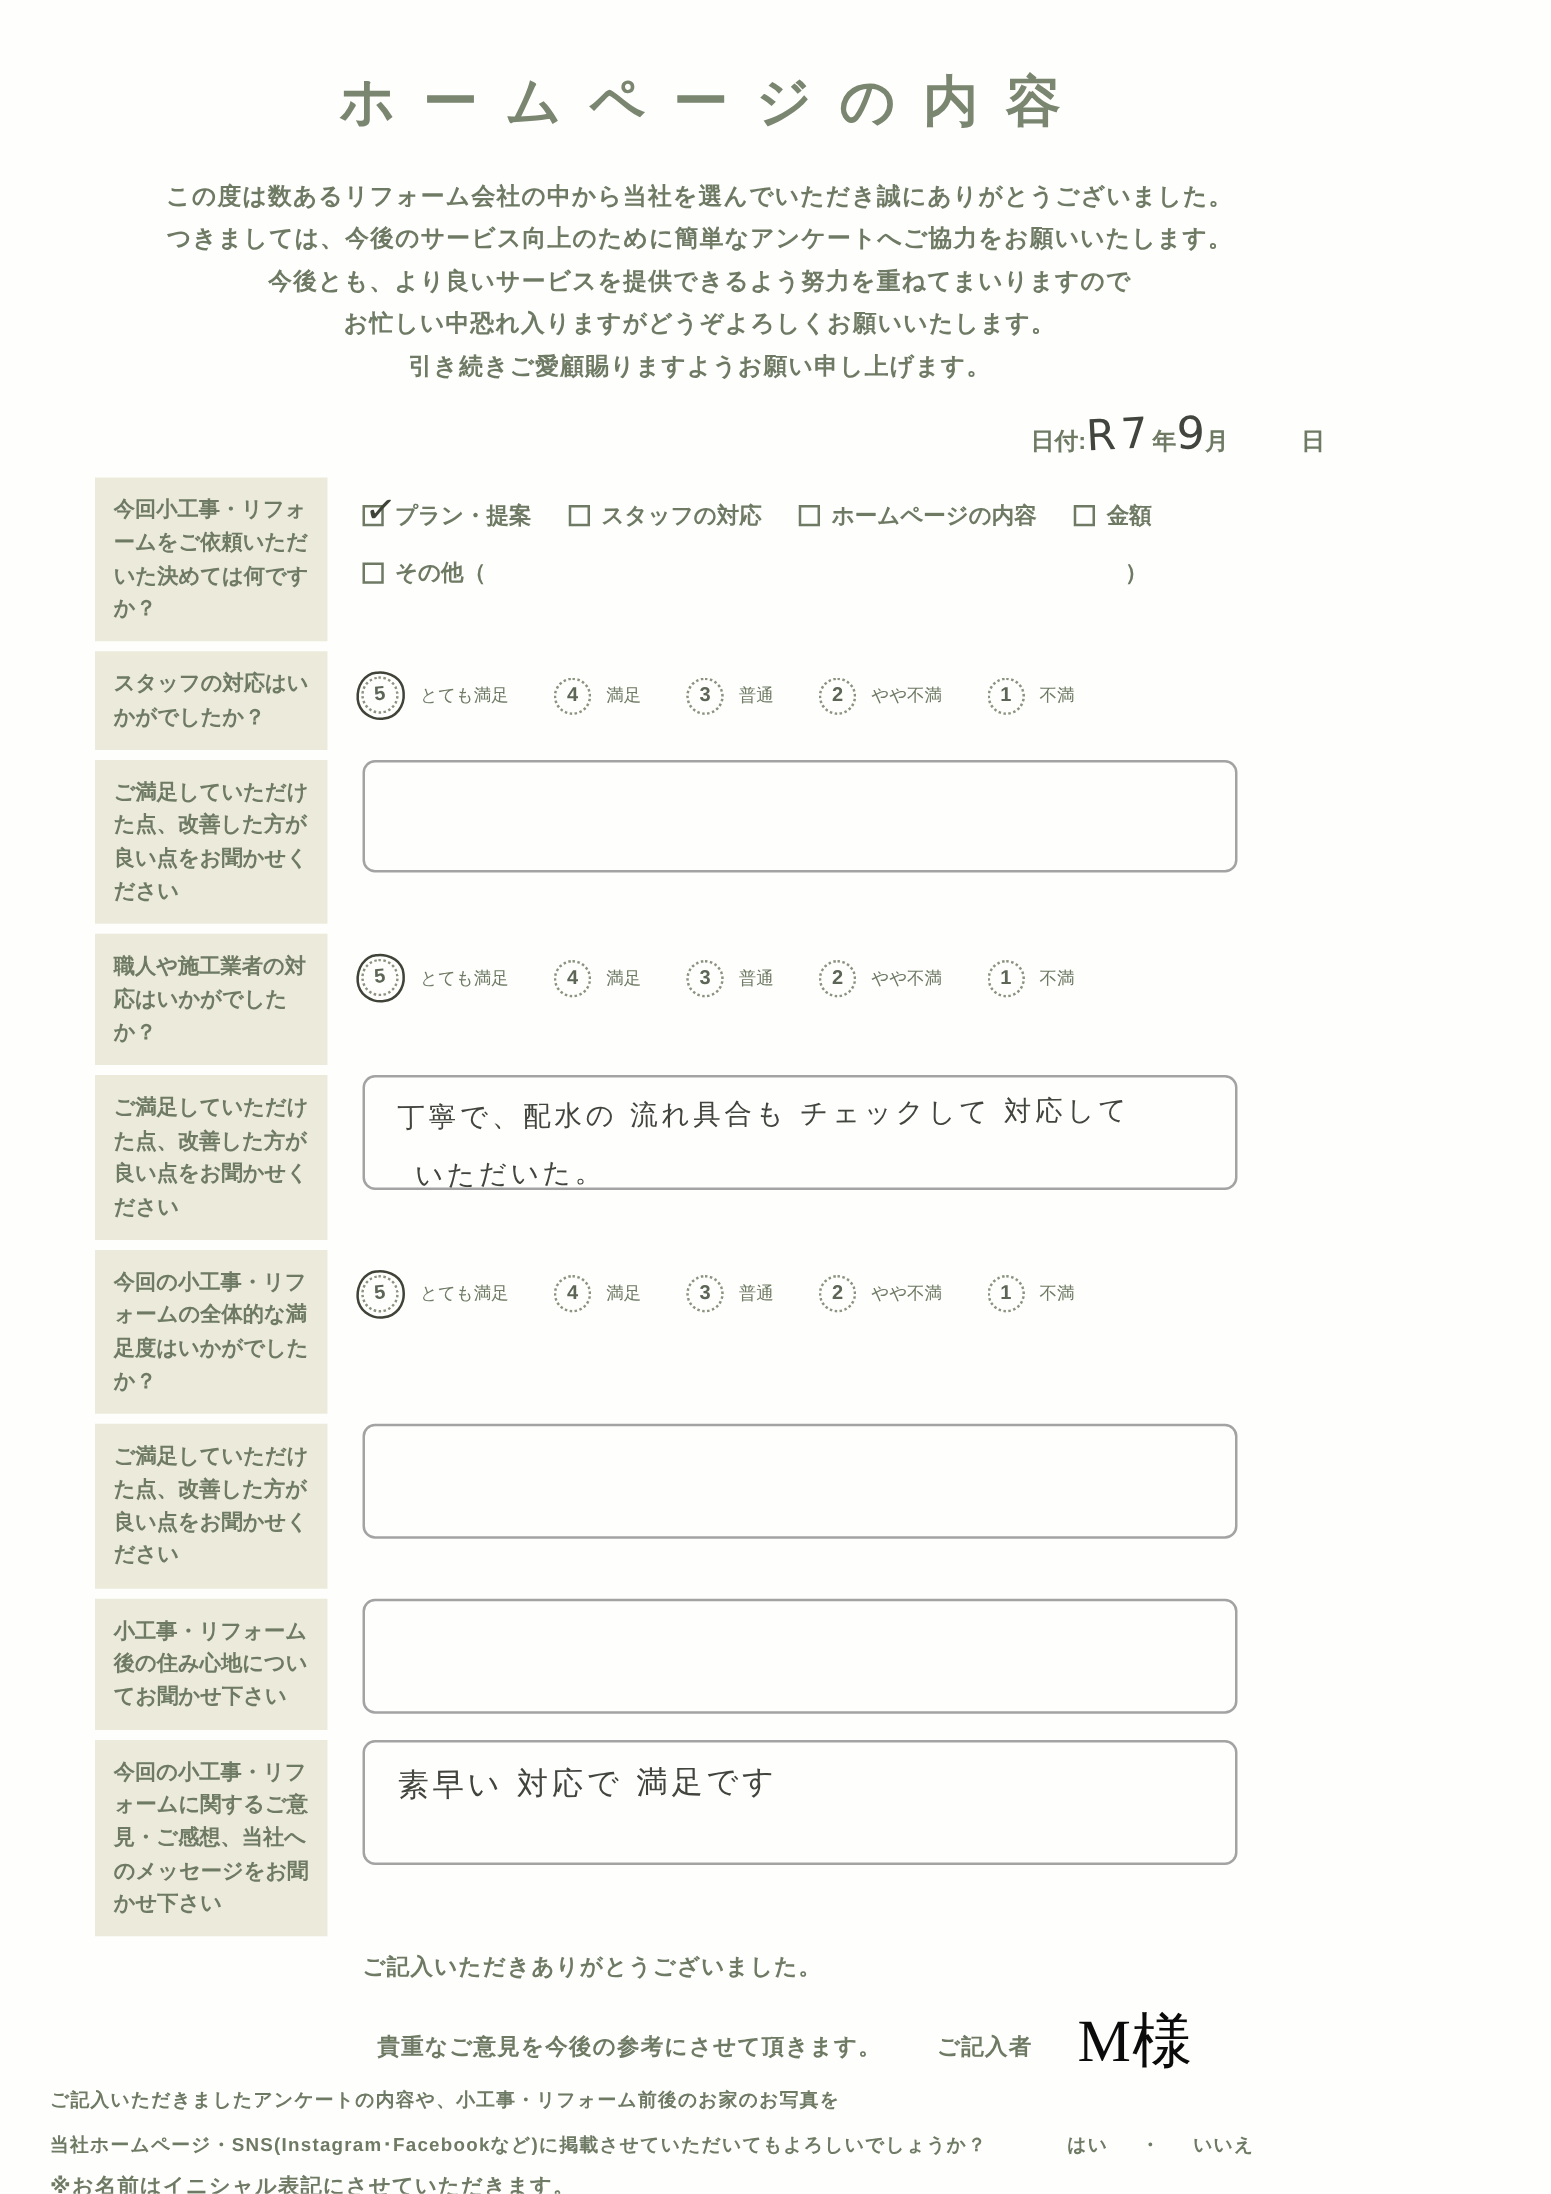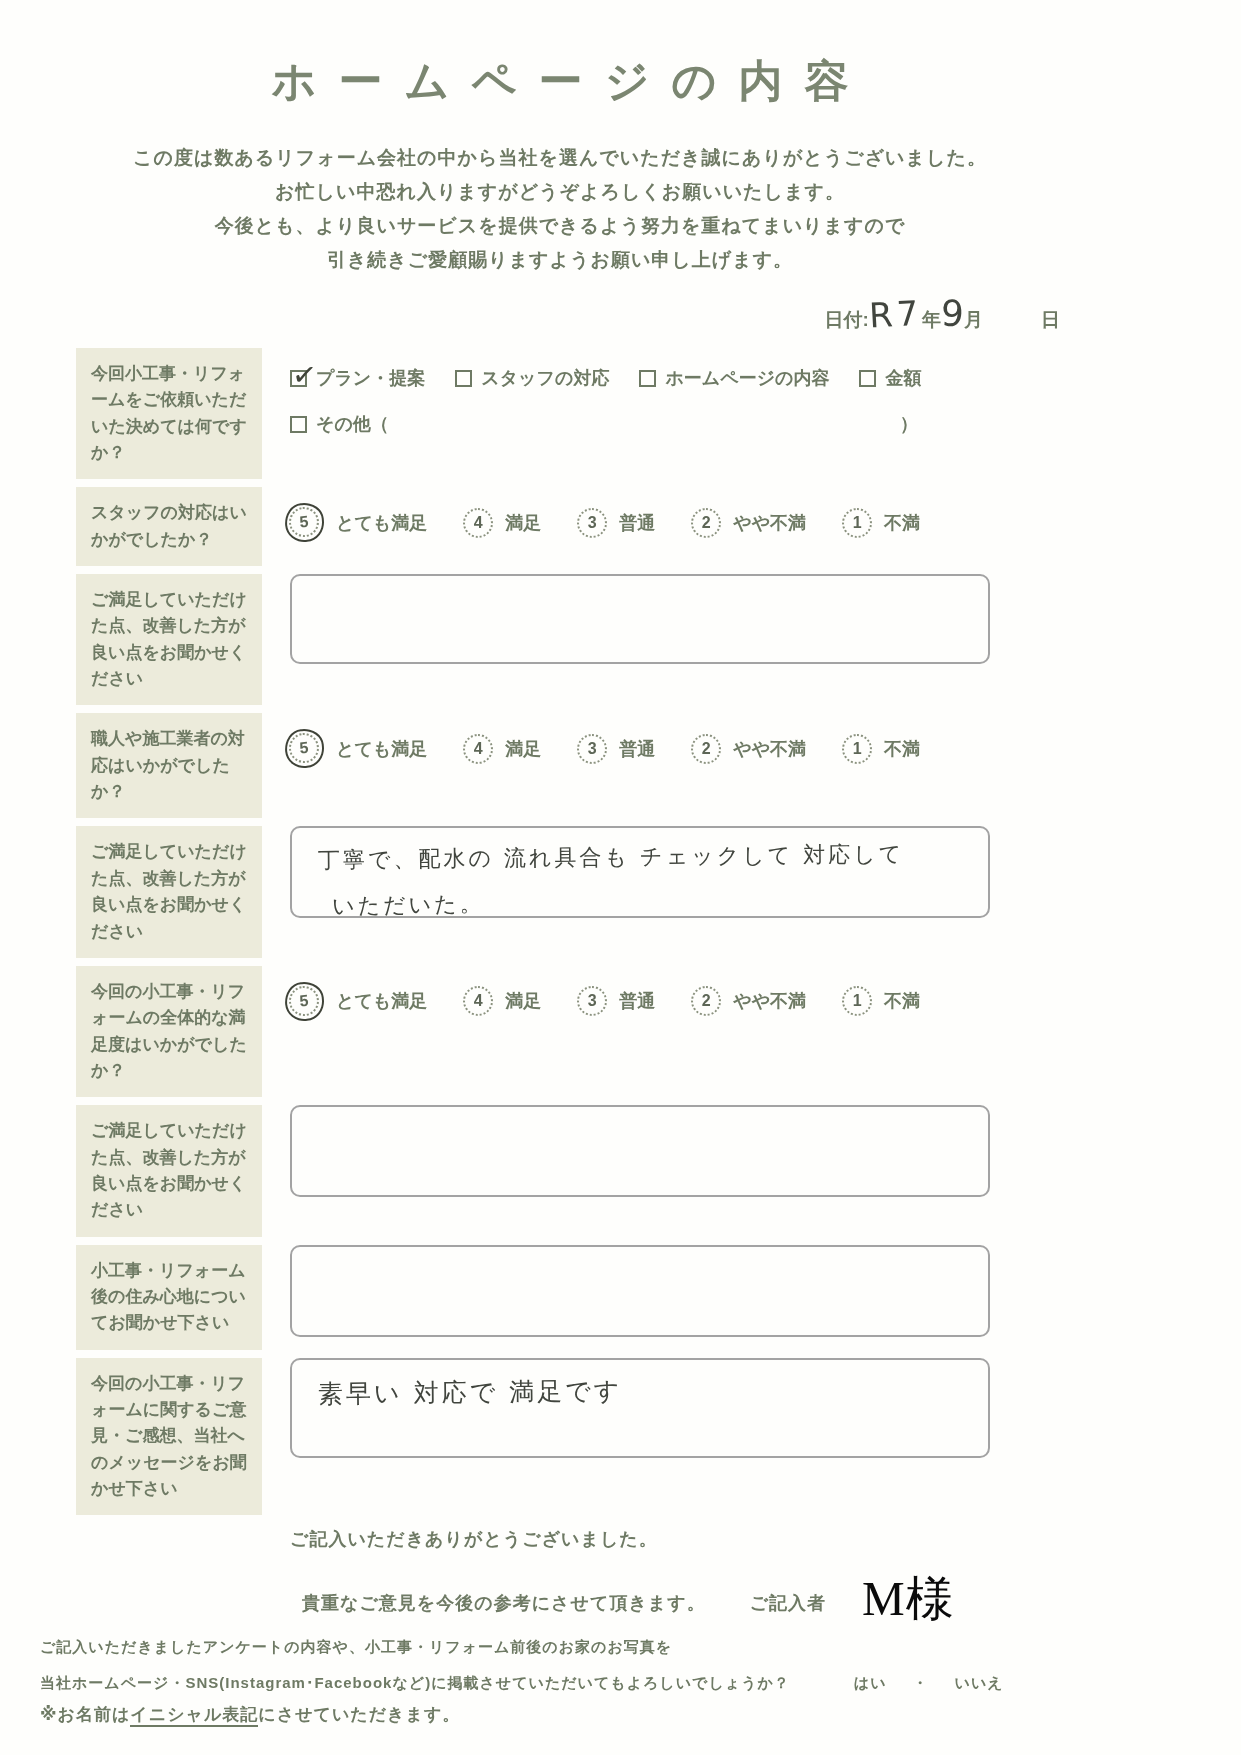--- a/index.html
+++ b/index.html
@@ -31,21 +31,21 @@
   .cbopt { display:flex; align-items:center; margin-right:30px; }
   .cb { width:17px; height:17px; border:2px solid #6e7a64; margin-right:9px; position:relative; flex-shrink:0; }
   .cb .tick { position:absolute; left:0px; top:-15px; font-size:30px; color:#3f4338; font-weight:400; transform:rotate(6deg); }
   .paren-close { margin-left:auto; }
 
   
   .rate { display:flex; align-items:center; padding-top:16px; }
   .ropt { display:flex; align-items:center; margin-right:36px; }
   .circ { width:30px; height:30px; border:2px dotted #8b927f; border-radius:50%; display:flex; align-items:center; justify-content:center; font-size:16px; font-weight:bold; color:#5d6656; flex-shrink:0; }
   .handring { border:2.5px solid #3f4338; border-radius:46% 54% 49% 51% / 55% 45% 52% 48%; padding:2px 3px 3px 2px; transform:rotate(-5deg); margin-left:-5px; }
-  .ropt .olabel { margin-left:12px; font-size:18px; font-weight:bold;text-align:right; }
+  .ropt .olabel { margin-left:12px; font-size:14px; font-weight:normal;text-align:right; }
 
   
   .abox { width:700px; border:2px solid #a3a3a3; border-radius:10px; padding:10px 18px; }
   .h90 { height:90px; } .h92 { height:92px; } .h100 { height:100px; }
   .hw-line1 { font-size:22px; letter-spacing:3px; transform:rotate(-0.6deg); margin-top:4px; margin-left:8px; }
   .hw-line2 { font-size:22px; letter-spacing:3px; margin-top:14px; margin-left:22px; transform:rotate(-1deg); }
 
   
   .closing { margin-top:12px; font-weight:bold; color:#6e7a64; }
   .thanks1 { margin-left:250px; font-size:18px; letter-spacing:1px; }
@@ -61,22 +61,23 @@
 </head>
 <body>
 
 <div class="page">
   <div class="main">
 
     <div class="header">
       <div class="title">ホームページの内容</div>
       <div class="intro">
         <div>この度は数あるリフォーム会社の中から当社を選んでいただき誠にありがとうございました。</div>
+        <div>つきましては、今後のサービス向上のために簡単なアンケートへご協力をお願いいたします。</div>
+        <div>今後とも、より良いサービスを提供できるよう努力を重ねてまいりますので</div>
         <div>お忙しい中恐れ入りますがどうぞよろしくお願いいたします。</div>
-        <div>今後とも、より良いサービスを提供できるよう努力を重ねてまいりますので</div>
         <div>引き続きご愛顧賜りますようお願い申し上げます。</div>
       </div>
     </div>
 
     <div class="daterow">
       <span>日付:</span>
       <span class="hw date-era">R7</span>
       <span>年</span>
       <span class="hw date-month">9</span>
       <span>月</span>

